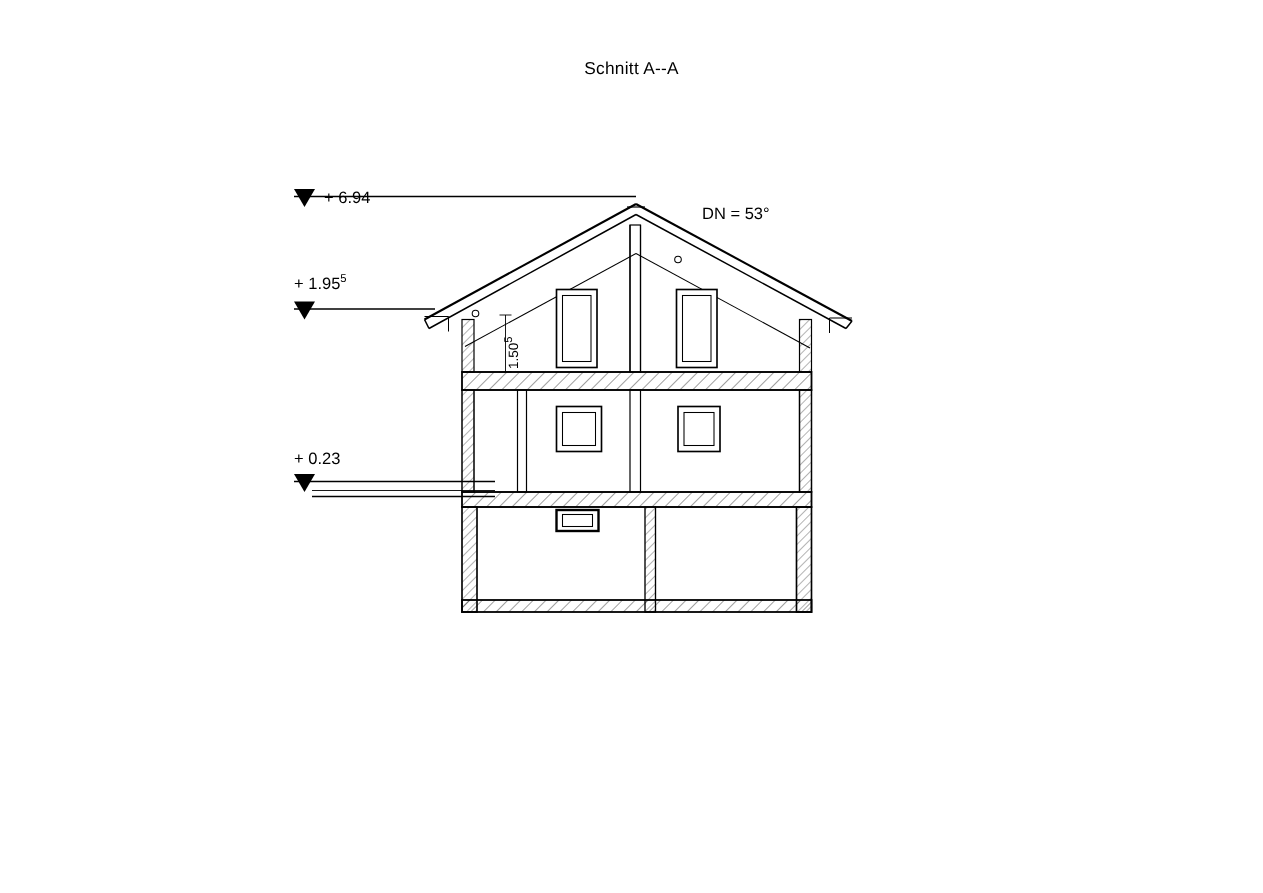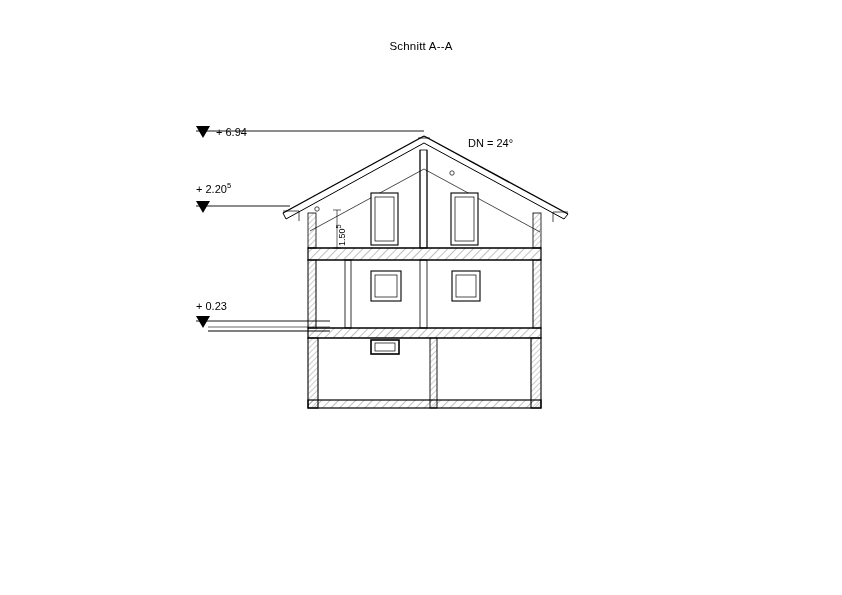--- a/index.html
+++ b/index.html
@@ -179,21 +179,21 @@
 
       <g>
         <rect x="371" y="340" width="28" height="14" fill="#fff" stroke="#000" stroke-width="1.6"></rect>
         <rect x="375" y="343" width="20" height="8" fill="#fff" stroke="#000" stroke-width="0.7"></rect>
       </g>
     </g>
   </svg>
 
   <div class="lbl" style="left:196px; top:126px;margin-left:20px;"><span>+ 6.94</span></div>
 
-  <div class="lbl" style="left:196px; top:181px;"><span>+ 2.20</span><sup>5</sup></div>
+  <div class="lbl" style="left:196px; top:181px;"><span>+ 1.95</span><sup>5</sup></div>
 
   <div class="lbl" style="left:196px; top:300px;"><span>+ 0.23</span></div>
 
-  <div class="lbl" style="left:468px; top:137px;">DN = 24°</div>
+  <div class="lbl" style="left:468px; top:137px;">DN = 53°</div>
 
   <div class="lbl-rot" style="left:334px; top:246px;"><span>1.50</span><sup>5</sup></div>
 
 </div>
 
 </body></html>

